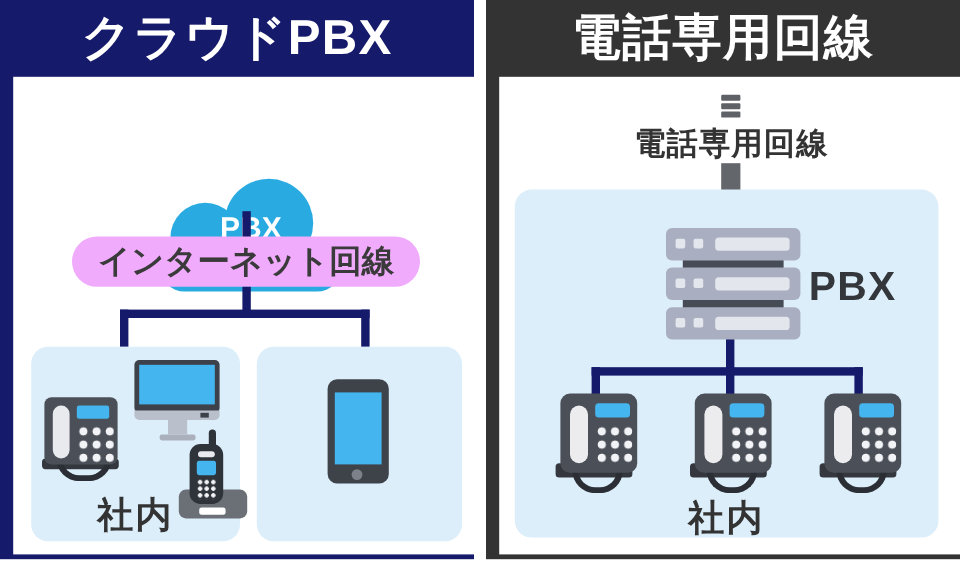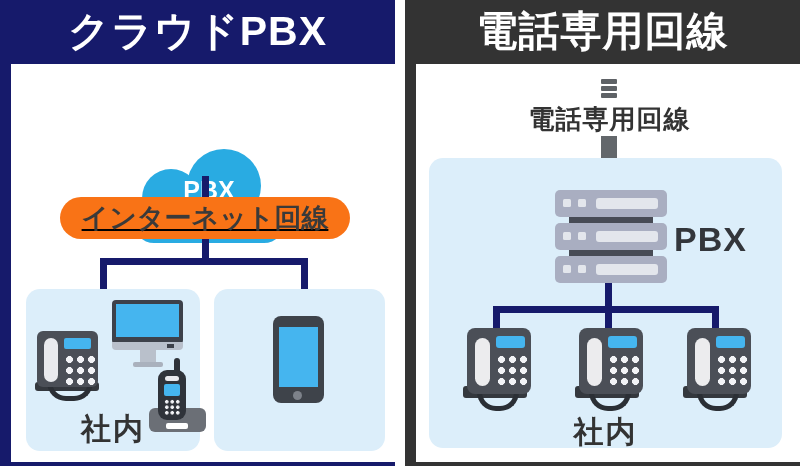--- a/index.html
+++ b/index.html
@@ -15,22 +15,22 @@
   
   .abs{position:absolute;}
   .navyline{position:absolute;background:#161a6b;}
   .bluebox{position:absolute;background:#dceefa;border-radius:14px;}
   .grouplabel{position:absolute;font-weight:bold;font-size:30px;color:#333333;text-align:center;letter-spacing:2px;}
 
   
   .cloud-wrap{left:116px;top:84px;width:164px;height:96px;}
   .cloud-text{position:absolute;left:116px;top:112px;width:164px;text-align:center;
               color:#ffffff;font-weight:bold;font-size:25px;line-height:28px;}
-  .banner{position:absolute;left:49px;top:133px;width:290px;height:42px;background:#f97316;border-radius:21px;
-          display:flex;align-items:center;justify-content:center;text-decoration:underline;}
+  .banner{position:absolute;left:49px;top:133px;width:290px;height:42px;background:#f0abfc;border-radius:21px;
+          display:flex;align-items:center;justify-content:center;}
   .banner span{font-weight:bold;font-size:27px;color:#3a3a3a;letter-spacing:0px;white-space:nowrap;}
 
   
   .boxL{left:15px;top:225px;width:174px;height:162px;}
   .boxR{left:203px;top:225px;width:171px;height:162px;}
 
   
   .dphone .body{position:absolute;left:26px;top:267px;width:61px;height:56px;background:#4b4f57;border-radius:6px;}
   .dphone .foot{position:absolute;left:24px;top:318px;width:64px;height:9px;background:#34383e;border-radius:3px;}
   .dphone .handset{position:absolute;left:33px;top:274px;width:14px;height:44px;background:#e9eaee;border-radius:7px;}

